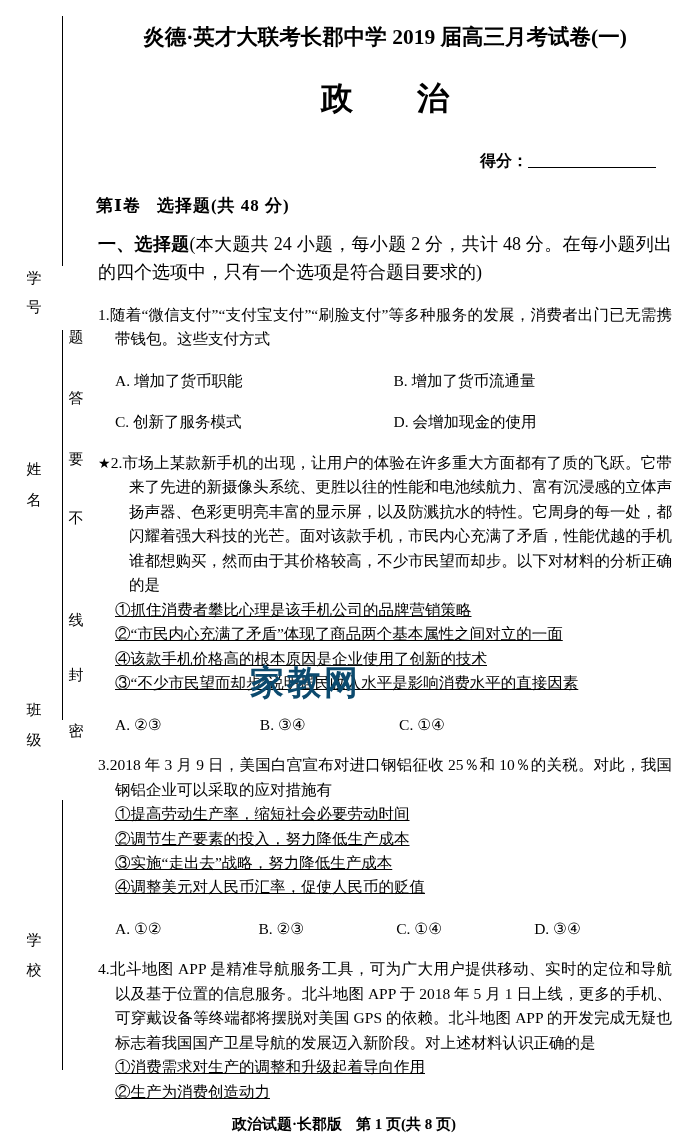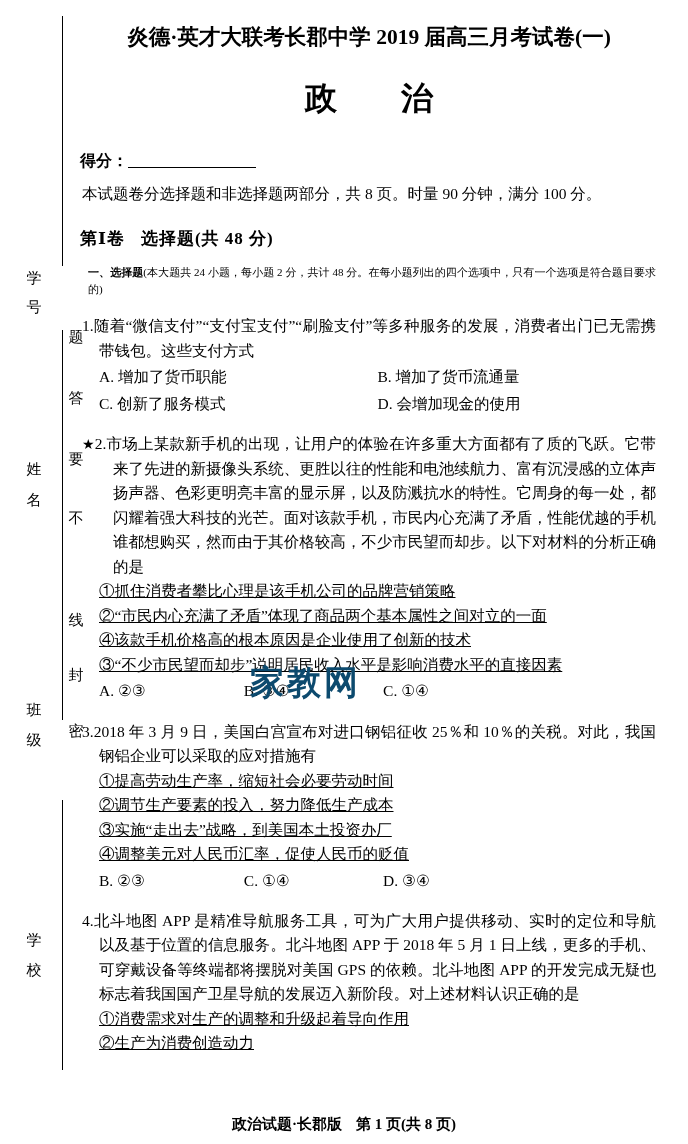--- a/index.html
+++ b/index.html
@@ -75,21 +75,21 @@
     letter-spacing: 28px;
     line-height: 1;
   }
   .vcol3.i { left: 68px; top: 600px; }  
   .vcol3.j { left: 68px; top: 655px; }  
   .vcol3.k { left: 68px; top: 710px; }  
 
   
   .content {
     position: absolute;
-    left: 80px;
+    left: 96px;
     top: 0;
     width: 578px;
     height: 1144px;
   }
 
   .doc-title {
     margin: 22px 0 0 0;
     text-align: center;
     font-size: 21.5px;
     font-weight: bold;
@@ -100,20 +100,21 @@
   .subject {
     margin: 26px 0 0 0;
     text-align: center;
     font-size: 32px;
     font-weight: bold;
     letter-spacing: 16px;
     text-indent: 16px;
   }
   .score-row {
     margin: 30px 18px 0 0;
+    text-align: right;
     font-size: 16px;
     font-weight: bold;
   }
   .score-label { font-weight: bold; }
   .score-blank {
     display: inline-block;
     width: 128px;
     border-bottom: 1px solid #000;
     height: 16px;
     vertical-align: -2px;
@@ -127,22 +128,22 @@
   .section-head {
     margin: 22px 0 0 0;
     text-align: left;
     font-size: 17px;
     font-weight: bold;
     letter-spacing: 1px;
   }
   .section-head .gap { display: inline-block; width: 16px; }
 
   .part-head {
-    margin: 14px 2px 0 8px;
-    font-size: 11px;
+    margin: 14px 2px 0 2px;
+    font-size: 18px;
     line-height: 1.55;
     text-align: justify;
   }
   .part-head b { font-weight: bold; }
 
   .q {
     margin: 16px 2px 0 2px;
     font-size: 15.5px;
     line-height: 1.58;
     text-align: justify;
@@ -157,21 +158,21 @@
   }
   .sub {
     margin: 0 2px 0 2px;
     padding-left: 17px;
     font-size: 15.5px;
     line-height: 1.58;
     text-align: justify;
     text-decoration: underline;
   }
   .opts {
-    margin: 2px 2px 0 2px;
+    margin: 17px 2px 0 2px;
     padding-left: 17px;
     font-size: 15.5px;
     line-height: 1.58;
     display: flex;
   }
   .opts.two > div { width: 50%; }
   .opts.four > div { width: 25%; }
   .opts.four > div:first-child { width: 26%; }
 
   .star { font-size: 14px; }
@@ -227,21 +228,20 @@
 
   <div class="content">
 
     <div class="doc-title">炎德·英才大联考长郡中学 2019 届高三月考试卷(一)</div>
     <div class="subject">政　治</div>
 
     <div class="score-row">
       <span class="score-label">得分：</span><span class="score-blank"></span>
     </div>
 
-    <div class="intro">本试题卷分选择题和非选择题两部分，共 8 页。时量 90 分钟，满分 100 分。</div>
 
     <div class="section-head">
       <span>第Ⅰ卷</span><span class="gap"></span><span>选择题(共 48 分)</span>
     </div>
 
     <div class="part-head">
       <b>一、选择题</b><span>(本大题共 24 小题，每小题 2 分，共计 48 分。在每小题列出的四个选项中，只有一个选项是符合题目要求的)</span>
     </div>
 
     <div class="q q-indent">
@@ -267,23 +267,24 @@
       <div>A. ②③</div>
       <div>B. ③④</div>
       <div>C. ①④</div>
     </div>
 
     <div class="q q-indent">
       <span>3.</span><span>2018 年 3 月 9 日，美国白宫宣布对进口钢铝征收 25％和 10％的关税。对此，我国钢铝企业可以采取的应对措施有</span>
     </div>
     <div class="sub">①提高劳动生产率，缩短社会必要劳动时间</div>
     <div class="sub">②调节生产要素的投入，努力降低生产成本</div>
-    <div class="sub">③实施“走出去”战略，到美国本土投资办厂</div>
+    <div class="sub">③实施“走出去”战略，努力降低生产成本</div>
     <div class="sub">④调整美元对人民币汇率，促使人民币的贬值</div>
     <div class="opts four">
+      <div>A. ①②</div>
       <div>B. ②③</div>
       <div>C. ①④</div>
       <div>D. ③④</div>
     </div>
 
     <div class="q q-indent">
       <span>4.</span><span>北斗地图 APP 是精准导航服务工具，可为广大用户提供移动、实时的定位和导航以及基于位置的信息服务。北斗地图 APP 于 2018 年 5 月 1 日上线，更多的手机、可穿戴设备等终端都将摆脱对美国 GPS 的依赖。北斗地图 APP 的开发完成无疑也标志着我国国产卫星导航的发展迈入新阶段。对上述材料认识正确的是</span>
     </div>
     <div class="sub">①消费需求对生产的调整和升级起着导向作用</div>
     <div class="sub">②生产为消费创造动力</div>

